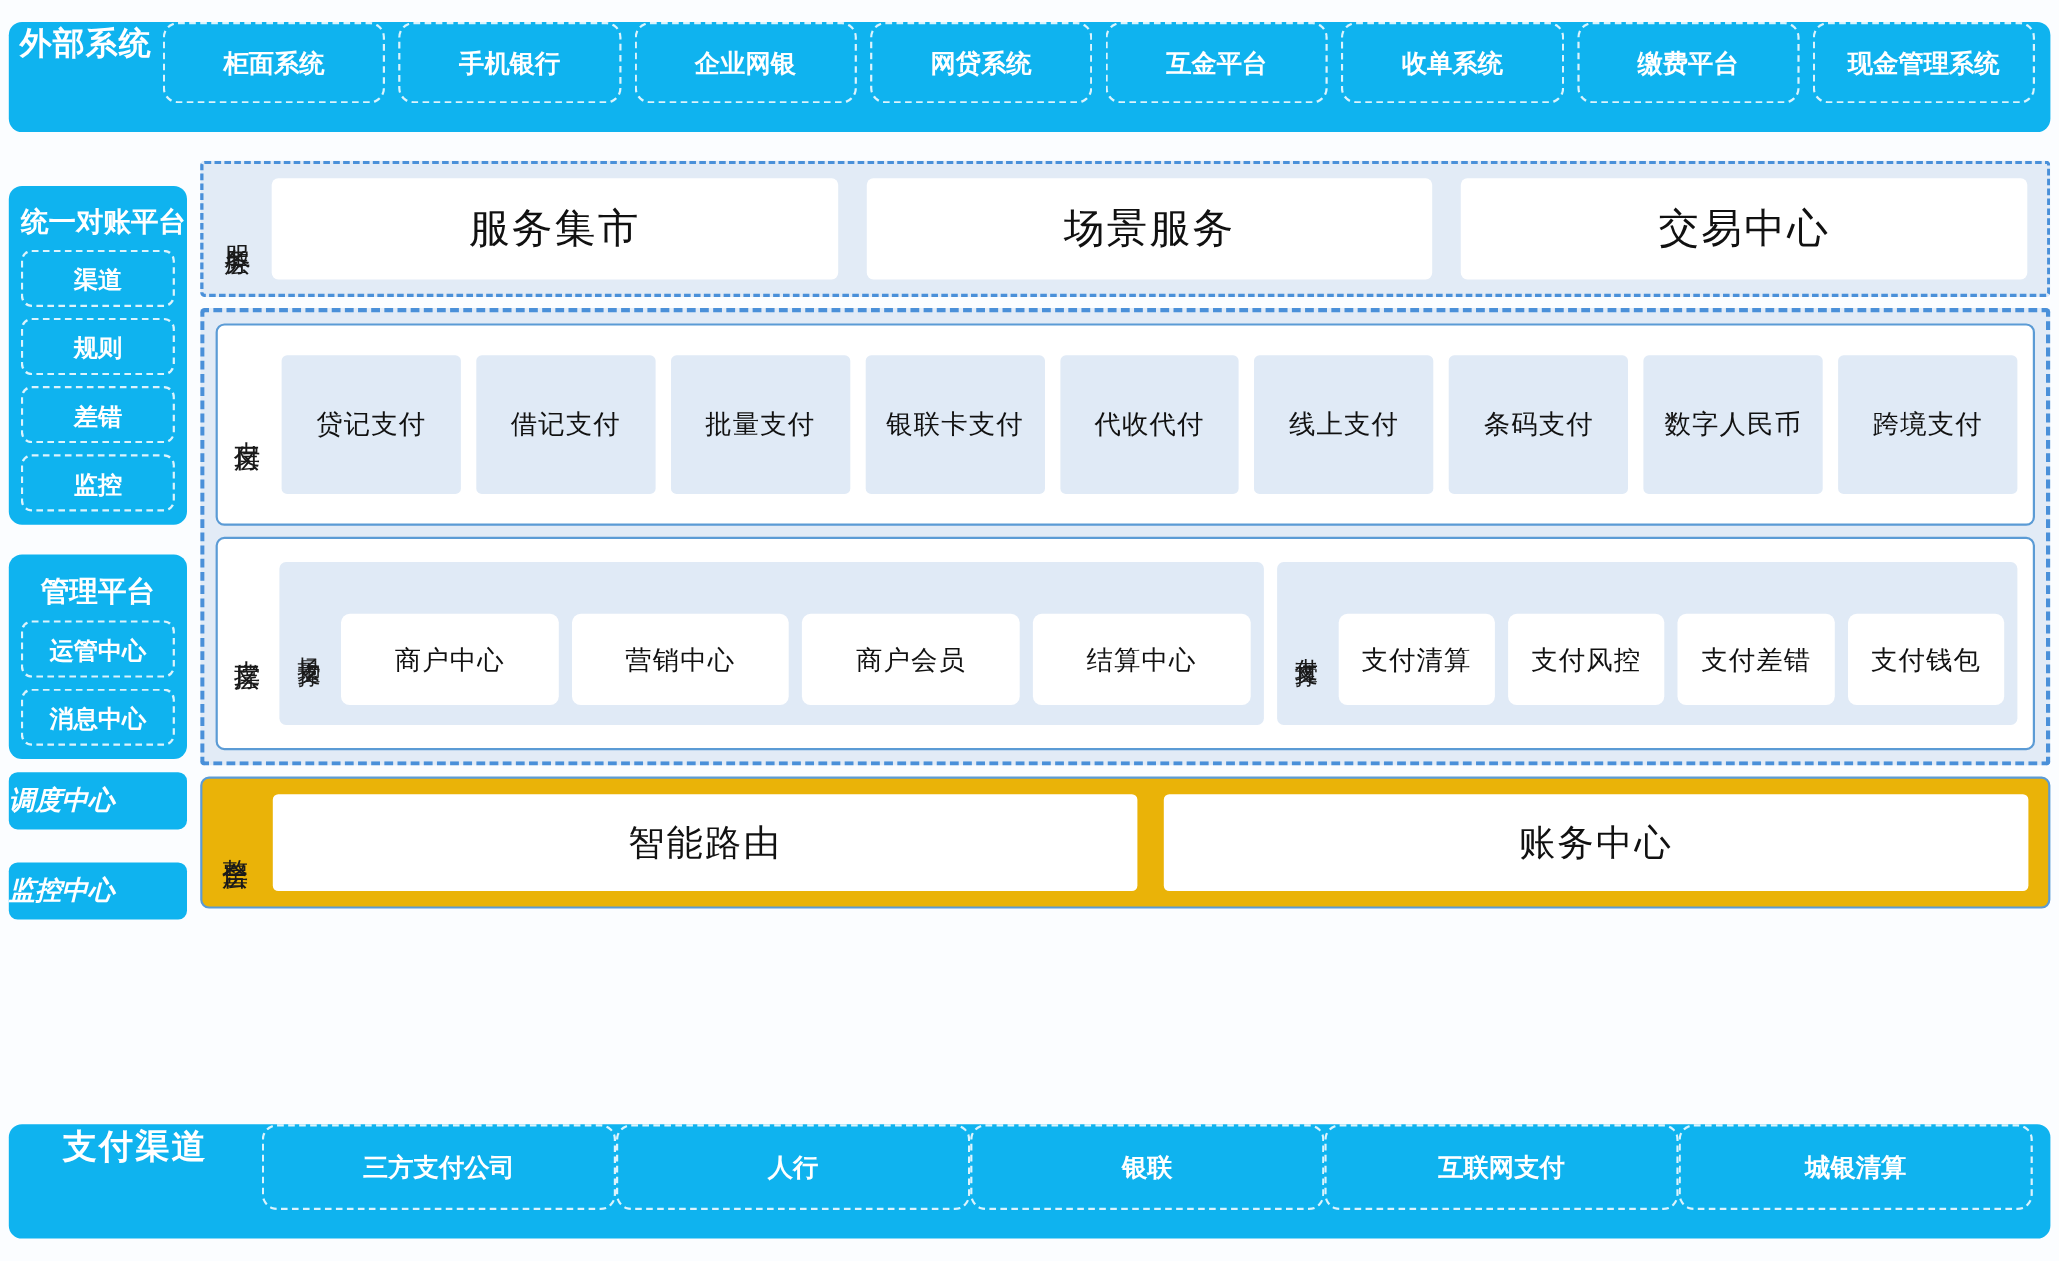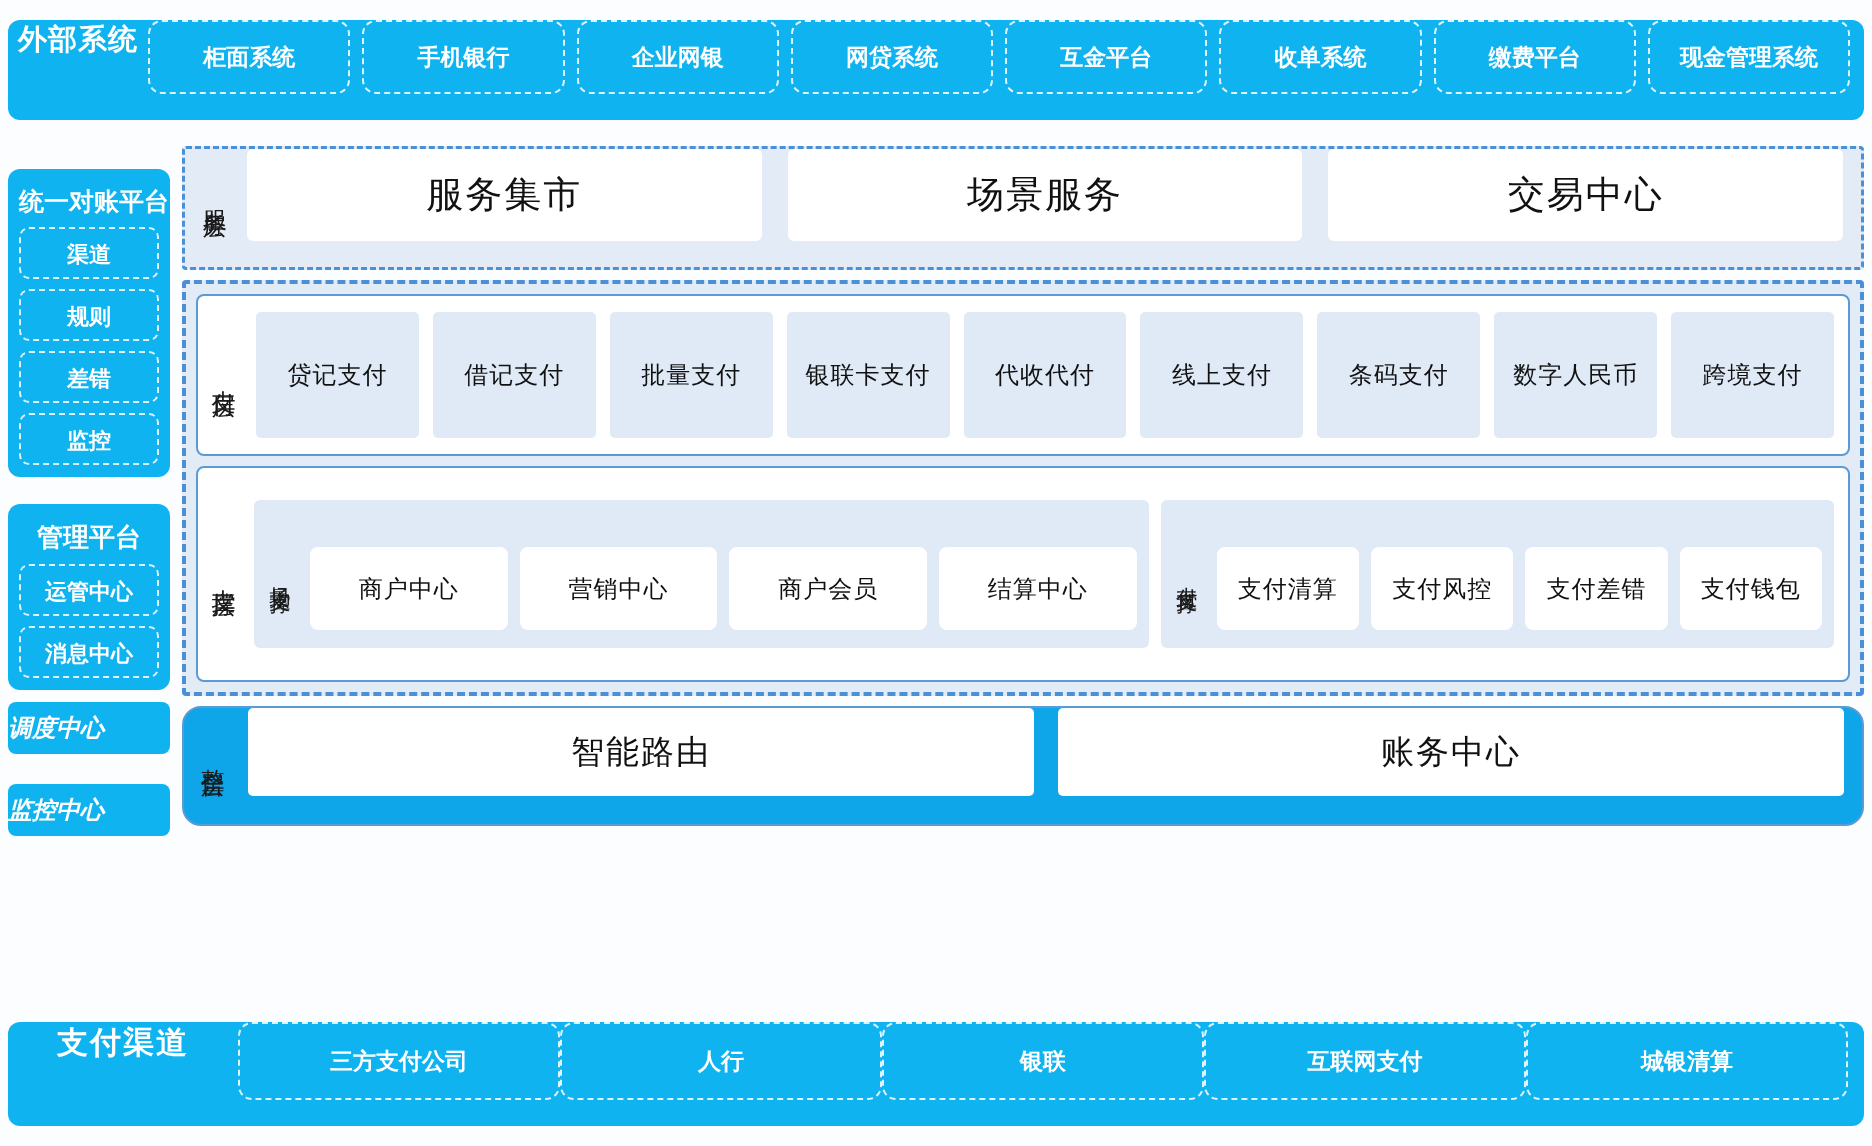--- a/index.html
+++ b/index.html
@@ -76,21 +76,21 @@
     line-height:1.05;
   }
   .vlabel.sm{font-size:21px;letter-spacing:2px;}
 
   
   #service-layer{
     position:absolute;left:182px;top:146px;width:1682px;height:124px;
     background:#e2ebf6;
     border:3px dashed #4a90d9;
     border-radius:4px;
-    box-sizing:border-box;display:flex;
+    box-sizing:border-box;display:flex;align-items:center;
     padding:0 18px 0 8px;gap:10px;
   }
   #service-layer .vlabel{width:44px;height:92px;}
   #service-cards{display:flex;flex:1;gap:26px;height:92px;}
   .white-card{
     background:#ffffff;border-radius:6px;
     display:flex;align-items:center;justify-content:center;
     color:#111;box-sizing:border-box;
   }
   #service-cards .white-card{flex:1;font-size:37px;letter-spacing:2px;}
@@ -99,21 +99,21 @@
   #mid-container{
     position:absolute;left:182px;top:280px;width:1682px;height:416px;
     background:#e2ebf6;border:4px dashed #4a90d9;border-radius:4px;
     box-sizing:border-box;padding:10px;
     display:flex;flex-direction:column;gap:10px;
   }
 
   
   #payment-panel{
     background:#ffffff;border:2px solid #5b9bd5;border-radius:8px;
-    box-sizing:border-box;height:162px;
+    box-sizing:border-box;height:184px;
     display:flex;align-items:center;padding:0 14px 0 6px;gap:12px;
   }
   #payment-panel .vlabel{width:40px;height:130px;}
   #payment-cards{display:flex;flex:1;gap:14px;height:126px;}
   .lb-card{
     background:#e0eaf6;border-radius:5px;
     display:flex;align-items:center;justify-content:center;
     color:#111;font-size:24px;box-sizing:border-box;text-align:center;
     letter-spacing:1px;
   }
@@ -133,22 +133,22 @@
   }
   .support-group.g1{flex:0 0 calc(57% - 6px);}
   .support-group.g2{flex:1;}
   .support-group .vlabel{width:34px;height:112px;}
   .group-cards{display:flex;flex:1;gap:12px;height:112px;}
   .group-cards .white-card{flex:1;font-size:24px;letter-spacing:1px;border-radius:8px;margin-top:29px;}
 
   
   #integration-layer{
     position:absolute;left:182px;top:706px;width:1682px;height:120px;
-    background:#0ea5e9;border:2px solid #5b9bd5;border-radius:19px;
-    box-sizing:border-box;display:flex;align-items:flex-start;
+    background:#eab308;border:2px solid #5b9bd5;border-radius:8px;
+    box-sizing:border-box;display:flex;align-items:center;
     padding:0 18px 0 8px;gap:14px;
   }
   #integration-layer .vlabel{width:42px;height:92px;}
   #integration-cards{display:flex;flex:1;gap:24px;height:88px;}
   #integration-cards .white-card{flex:1;font-size:33px;letter-spacing:2px;border-radius:5px;}
 </style>
 </head>
 <body>
 
 <div class="page">

